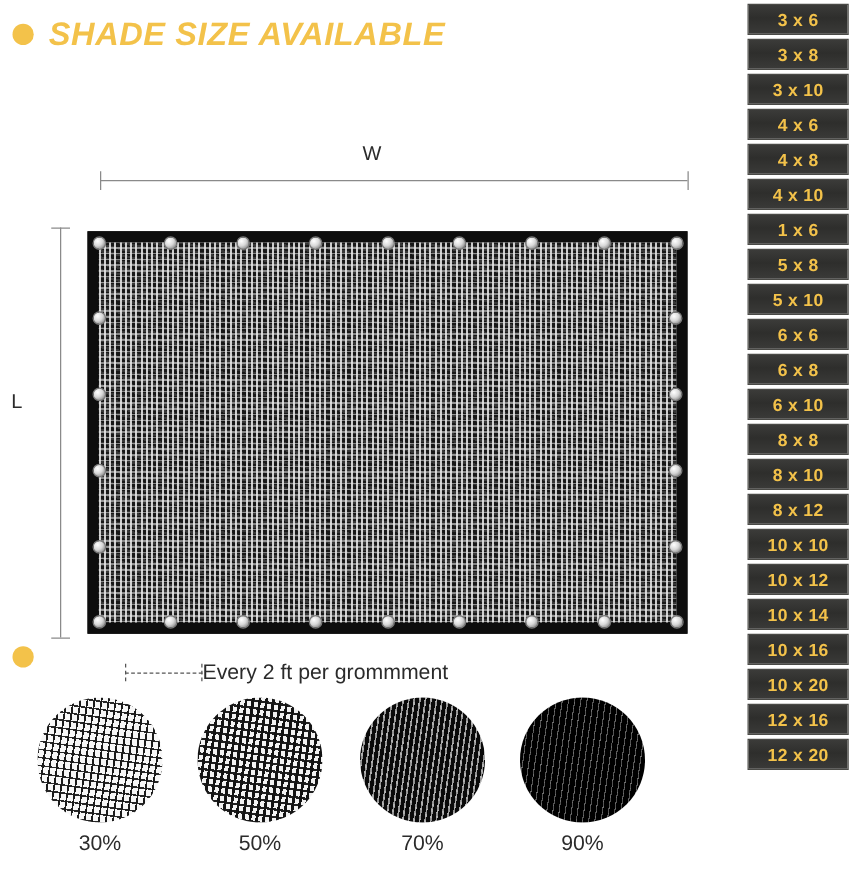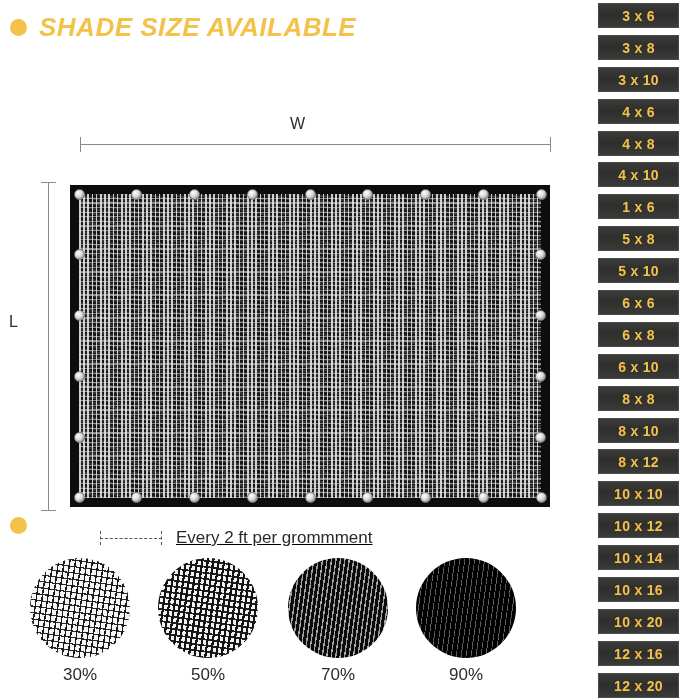--- a/index.html
+++ b/index.html
@@ -149,22 +149,20 @@
     box-sizing: border-box;
   }
 
   
   .spacing-note {
     position: absolute;
     left: 100px;
     top: 473px;
     display: flex;
     align-items: center;
-    gap: 14px;
-    text-decoration: underline;
   }
   .spacing-bracket {
     position: relative;
     width: 62px;
     height: 14px;
   }
   .spacing-bracket .bline {
     position: absolute;
     left: 0; top: 7px;
     width: 62px;
@@ -241,21 +239,20 @@
     position: absolute;
     right: 0;
     top: 0;
     width: 81px;
     height: 698px;
     display: flex;
     flex-direction: column;
     gap: 3px;
     padding-top: 3px;
     box-sizing: border-box;
-    justify-content: space-between;
   }
   .size-chip {
     height: 25px;
     line-height: 25px;
     text-align: center;
     color: #f3c24a;
     font-size: 14px;
     font-weight: bold;
     background: linear-gradient(180deg, #3b3b39 0%, #2e2e2c 45%, #3a3a38 100%);
     border: 1px solid #4a4a46;

